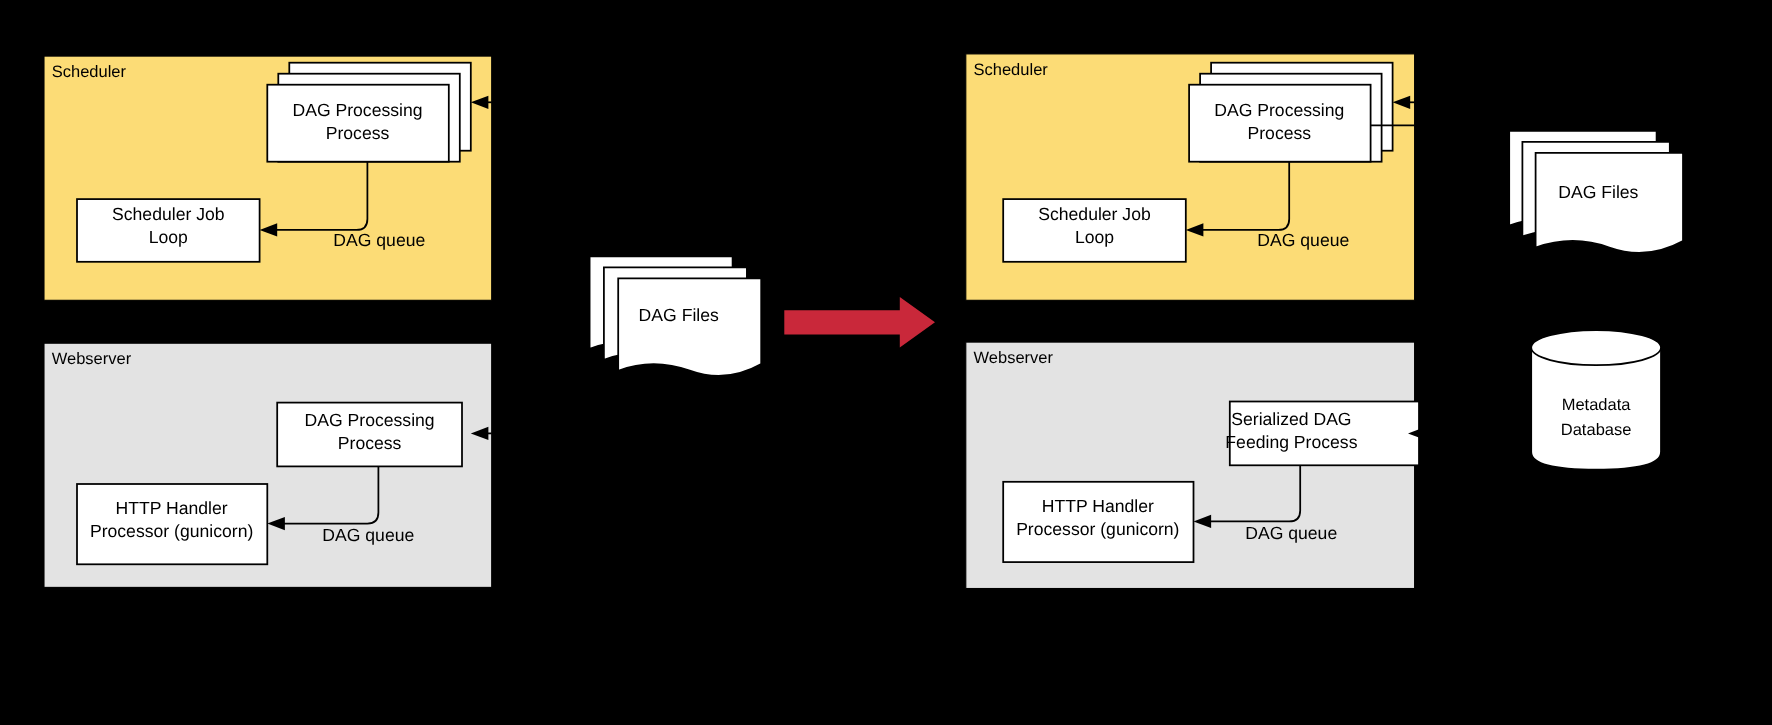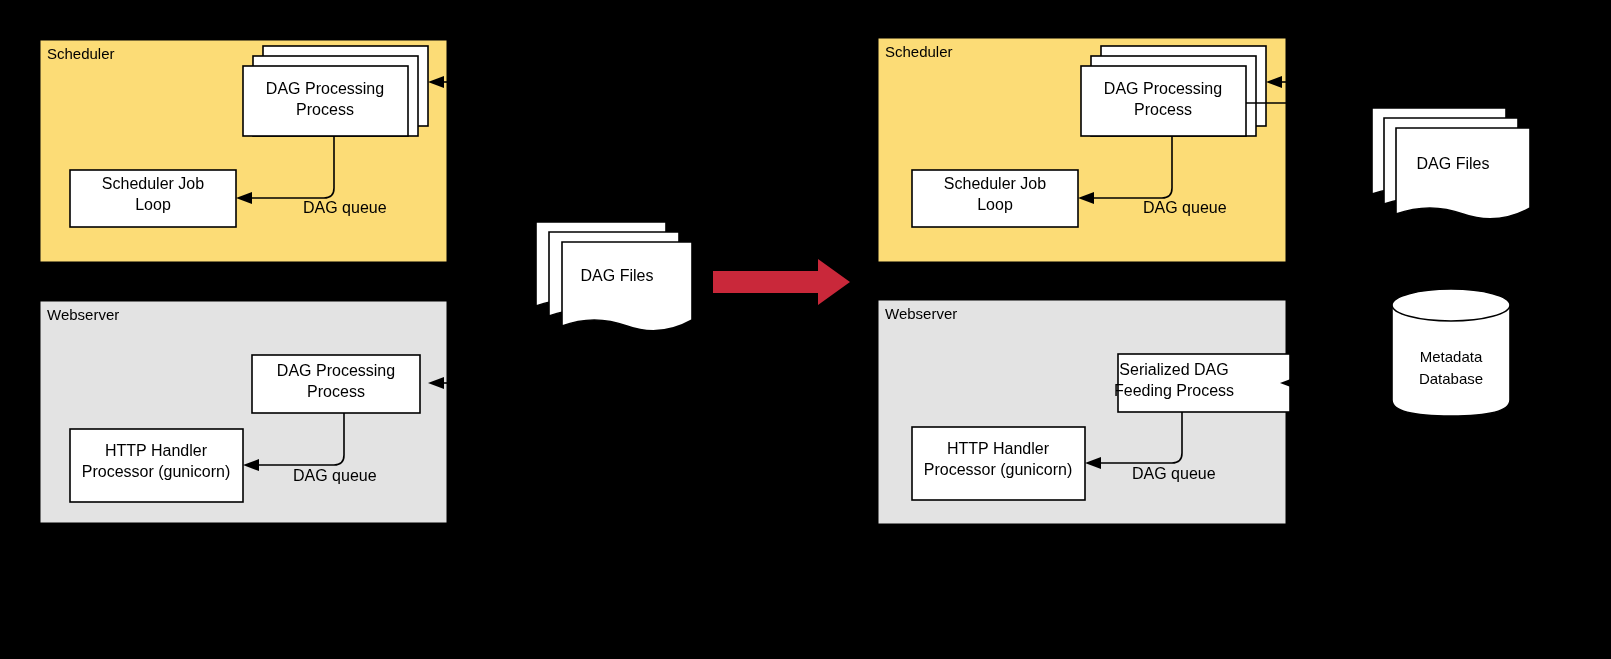--- a/index.html
+++ b/index.html
@@ -1,17 +1,17 @@
 <!DOCTYPE html>
 <html><head>
 <meta charset="utf-8">
 <style>
   html,body{margin:0;padding:0;background:#000;}
   body{width:1611px;height:659px;overflow:hidden;font-family:"Liberation Sans",sans-serif;}
-  #stage{position:relative;width:1611px;height:463px;background:#000;}
+  #stage{position:relative;width:1611px;height:463px;background:#000;margin-top:11px;}
   svg{display:block;}
   .lbl{font-family:"Liberation Sans",sans-serif;fill:#000;}
   .panel-title{font-size:15px;}
   .box-text{font-size:16px;text-anchor:middle;}
   .queue-text{font-size:16px;}
   .doc-text{font-size:16px;text-anchor:middle;}
   .db-text{font-size:15px;text-anchor:middle;}
 </style>
 </head>
 <body>

